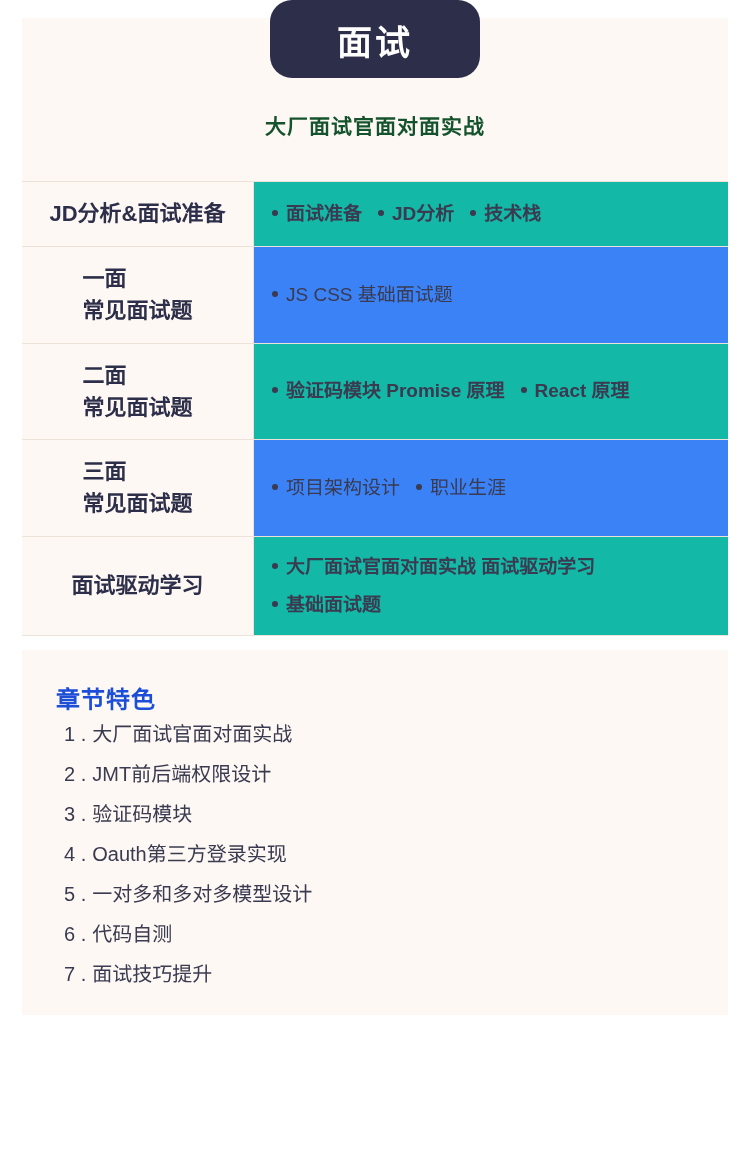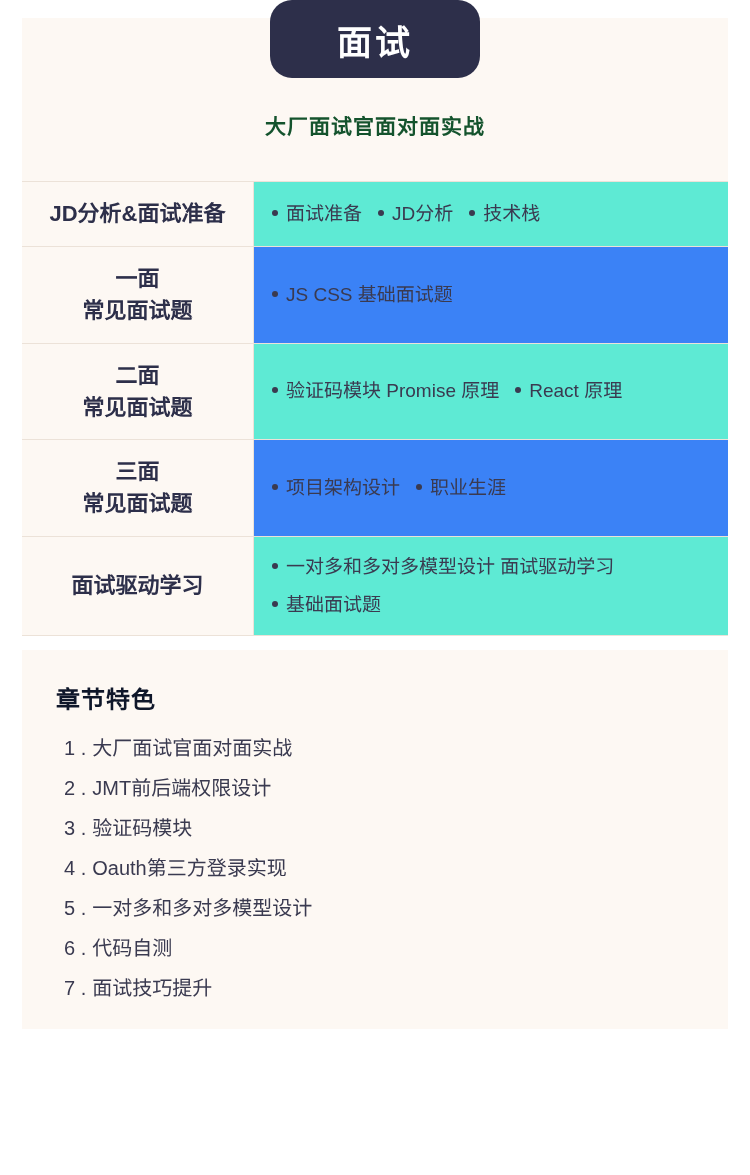--- a/index.html
+++ b/index.html
@@ -70,41 +70,42 @@
     align-items: stretch;
     border-bottom: 1px solid #ece2d8;
   }
   .row-label {
     width: 232px;
     flex: 0 0 232px;
     background: #fdf8f3;
     display: flex;
     align-items: center;
     justify-content: center;
-    text-align: center;
+    text-align: left;
     padding: 16px 8px;
     box-sizing: border-box;
     font-size: 22px;
     font-weight: bold;
     line-height: 1.45;
     color: #2d2f4a;
     border-right: 1px solid #ece2d8;
   }
   .row-body {
     flex: 1 1 auto;
     background: #3b82f6;
     padding: 16px 18px;
     box-sizing: border-box;
     display: flex;
     flex-direction: column;
     justify-content: center;
     gap: 9px;
   }
   .row-body.light {
-    background: #5eead4;
+    background: #14b8a6;
+    font-weight: bold;
   }
   .bullet-line {
     font-size: 19px;
     color: #3a3a50;
     line-height: 1.5;
     display: flex;
     flex-wrap: wrap;
     align-items: baseline;
   }
   .bullet-item {
@@ -129,22 +130,22 @@
   
   .feature {
     margin-top: 14px;
     background: #fdf8f3;
     padding: 30px 34px 26px 34px;
     box-sizing: border-box;
   }
   .feature-title {
     font-size: 24px;
     font-weight: bold;
-    color: #0f172a;
-    margin-bottom: 18px;
+    color: #1d4ed8;
+    margin-bottom: 4px;
     letter-spacing: 1px;
   }
   .feature-list {
     display: flex;
     flex-direction: column;
     gap: 10px;
     padding-left: 8px;
   }
   .feature-item {
     font-size: 20px;
@@ -230,21 +231,21 @@
             </span>
           </div>
         </div>
       </div>
       <div class="row">
         <div class="row-label">面试驱动学习</div>
         <div class="row-body light">
           <div class="bullet-line">
             <span class="bullet-item">
               <span class="dot"></span>
-              <span>一对多和多对多模型设计 面试驱动学习</span>
+              <span>大厂面试官面对面实战 面试驱动学习</span>
             </span>
           </div>
           <div class="bullet-line">
             <span class="bullet-item">
               <span class="dot"></span>
               <span>基础面试题</span>
             </span>
           </div>
         </div>
       </div>

